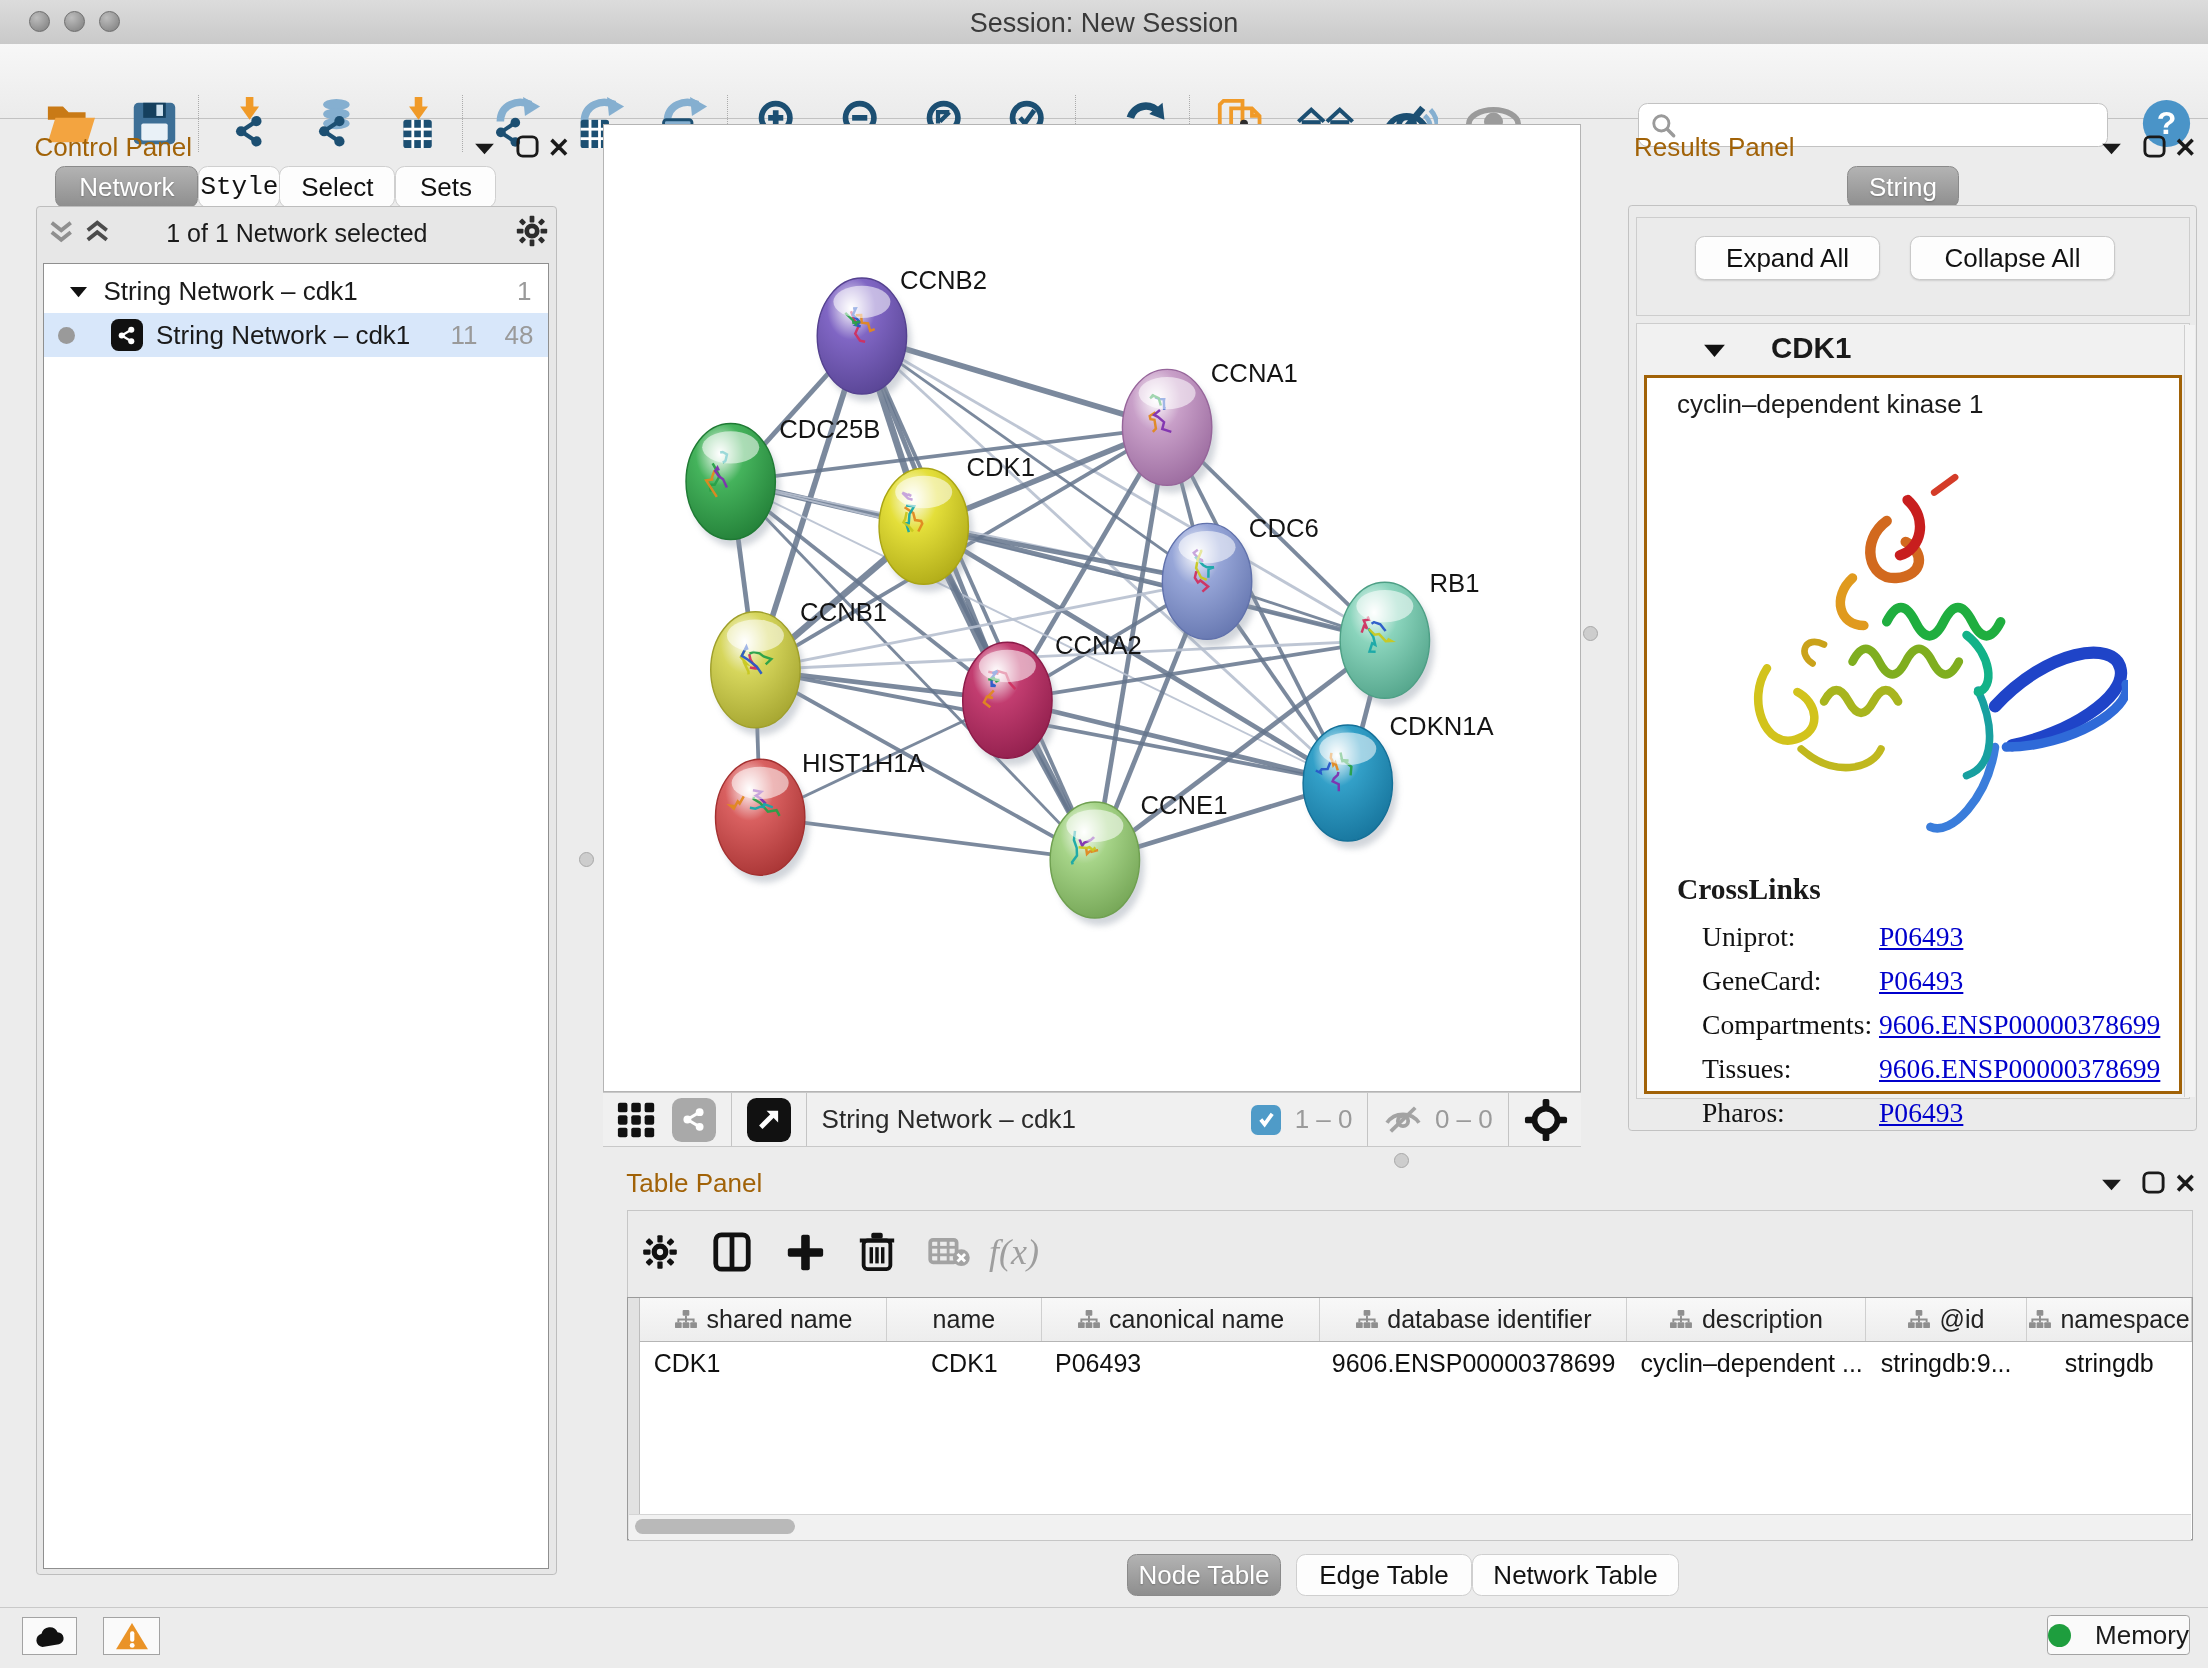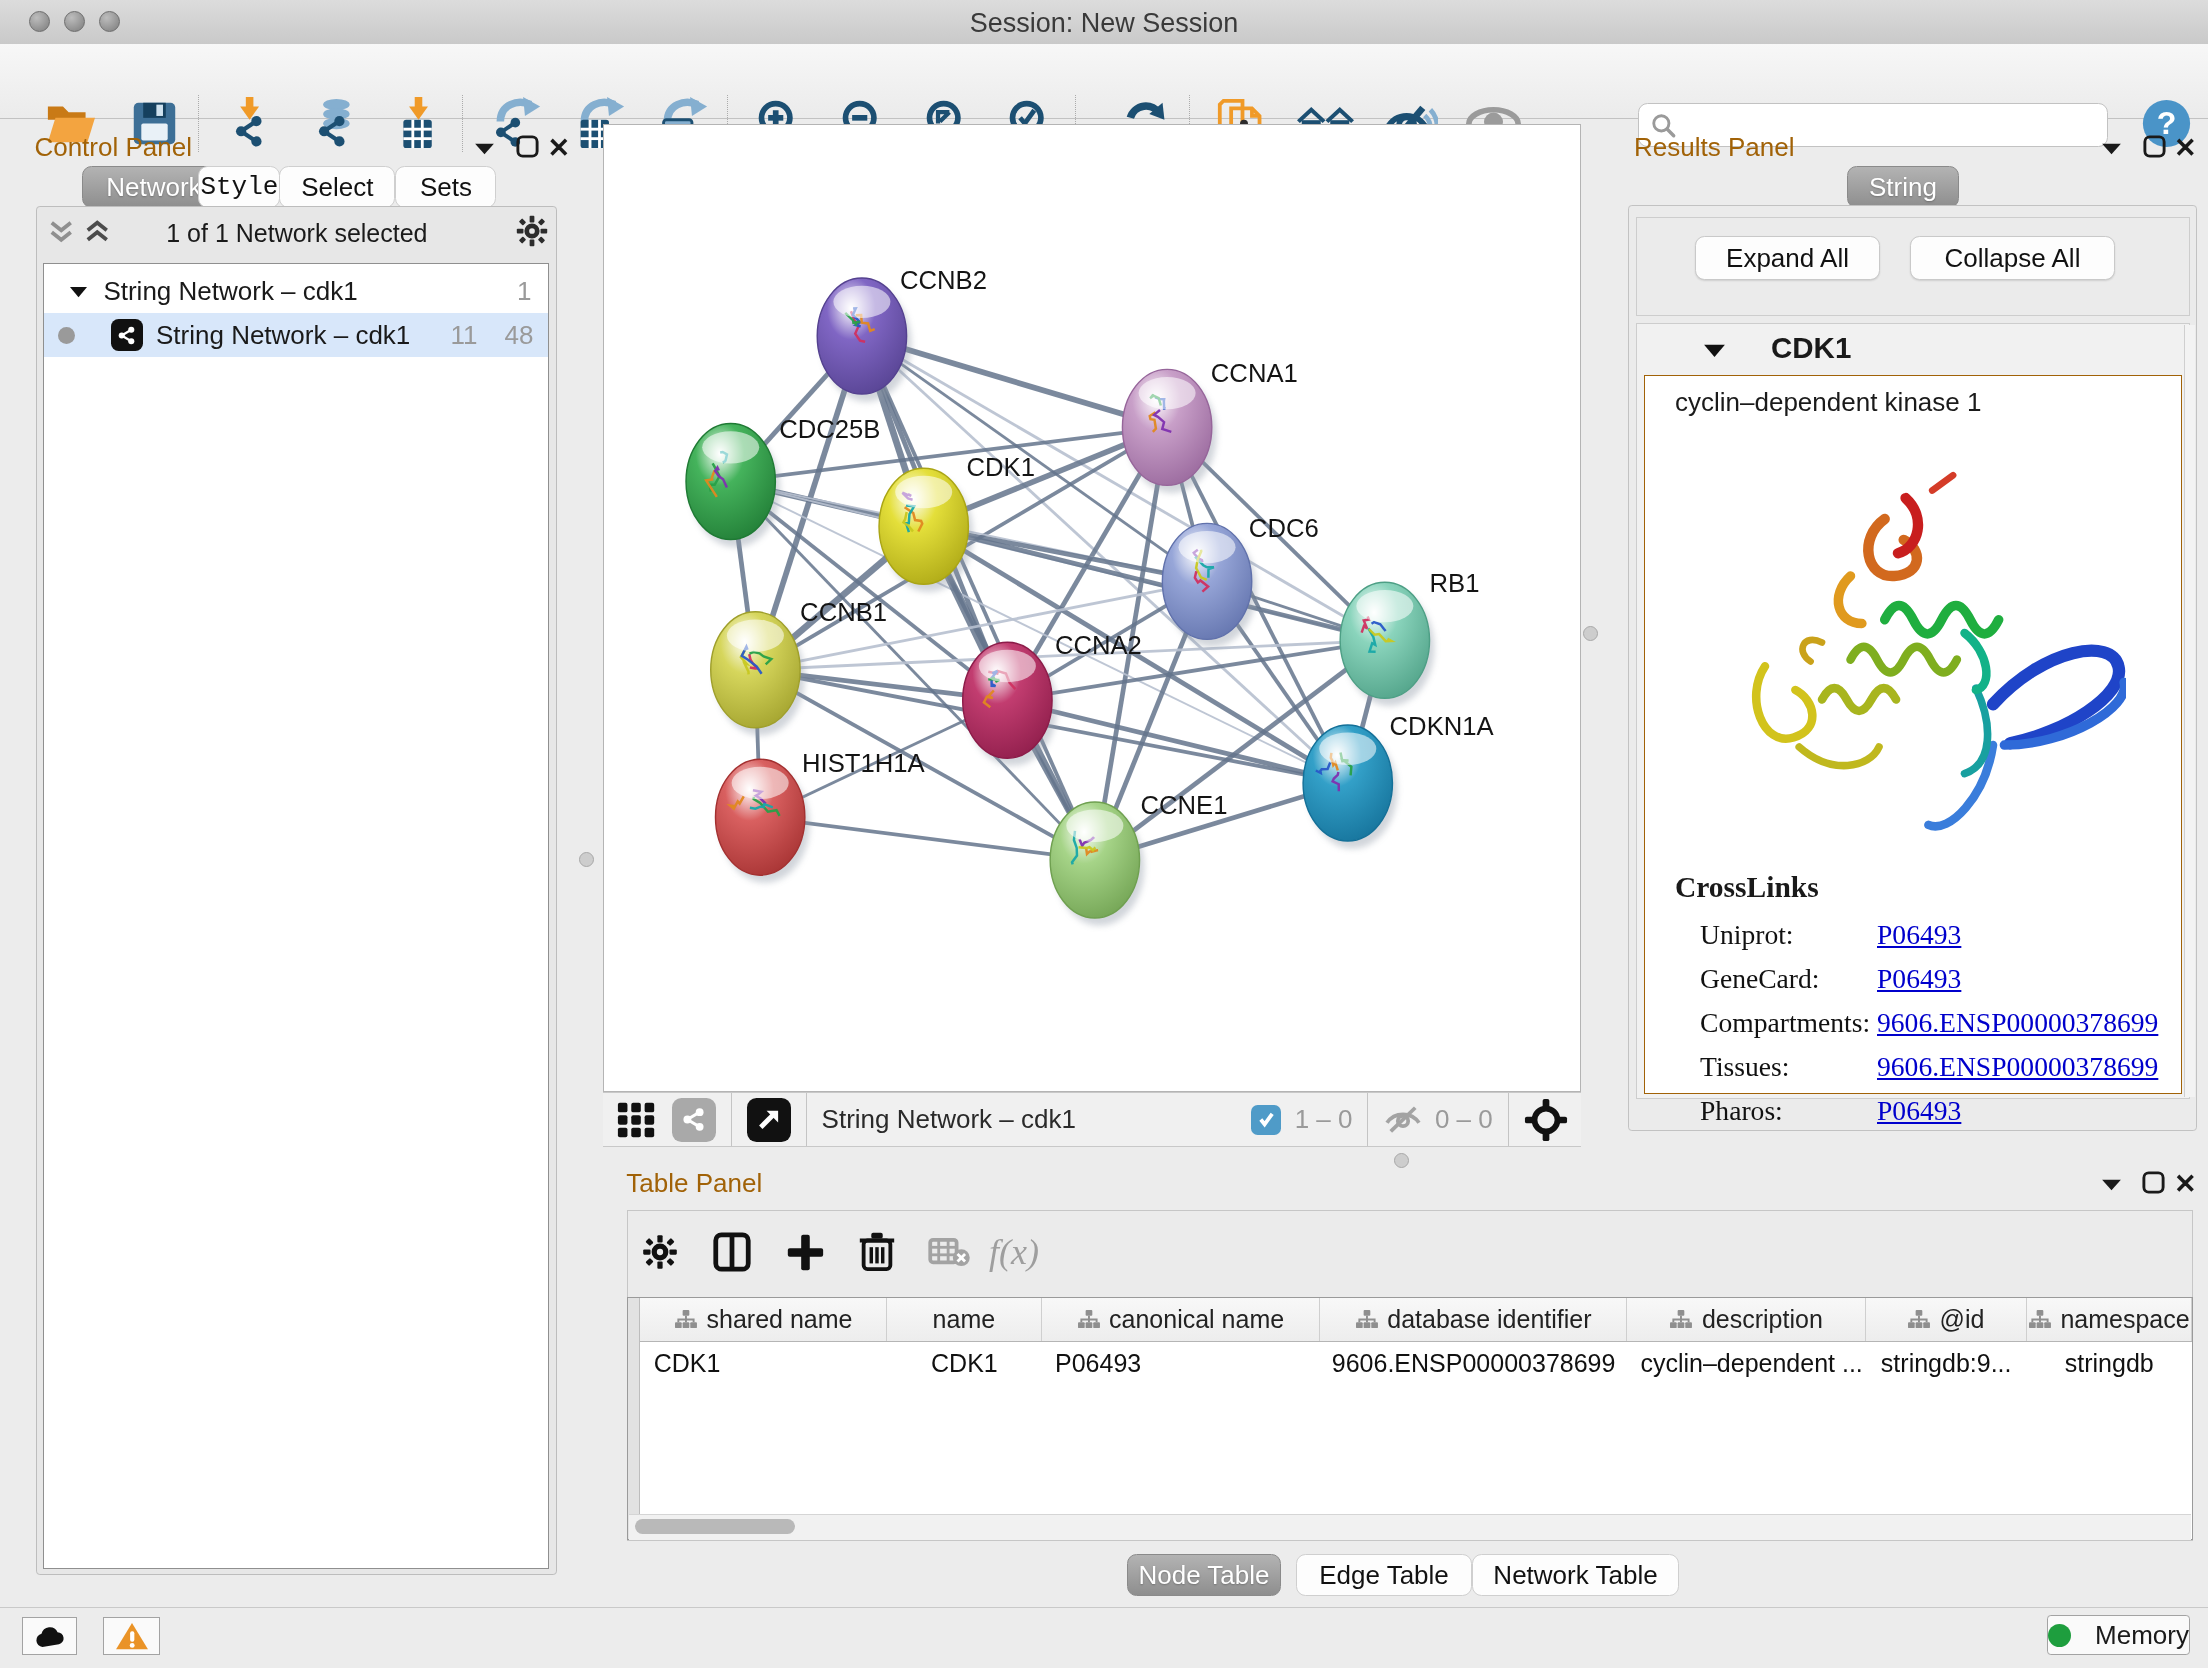--- a/index.html
+++ b/index.html
@@ -43,21 +43,21 @@
   .ntb-sep{width:0;height:53px;border-left:1px solid #c4c4c4;margin:0 15px;}
   .ntb-txt{font-size:26px;color:#2a2a2a;}
   .ntb-gray{font-size:26px;color:#9a9a9a;}
   .split-dot{width:15px;height:15px;border-radius:50%;background:#cdcdcd;border:1px solid #a8a8a8;box-sizing:border-box;}
   
   .rp-outer{left:1628px;top:205px;width:569px;height:926px;background:#ebebeb;border:1.9px solid #c2c2c2;border-radius:3.8px;box-sizing:border-box;}
   .rp-btnbox{left:1636px;top:217px;width:554px;height:99px;border:1.9px solid #cdcdcd;box-sizing:border-box;}
   .btn{background:#fdfdfd;border:1.9px solid #c9c9c9;border-radius:9.5px;display:flex;align-items:center;justify-content:center;
     font-size:26px;color:#111;box-sizing:border-box;box-shadow:0 1px 1.9px rgba(0,0,0,.12);}
   .rp-cdk{left:1636px;top:323px;width:554px;height:776px;border:1.9px solid #cdcdcd;background:#f1f1f1;box-sizing:border-box;}
-  .rp-white{left:1644px;top:375px;width:538px;height:719px;background:#fff;border:1px solid #a16207;box-sizing:border-box;}
+  .rp-white{left:1644px;top:375px;width:538px;height:719px;background:#fff;border:3px solid #a16207;box-sizing:border-box;}
   .serif{font-family:"Liberation Serif",serif;}
   .xl-label{font-size:27.6px;color:#111;}
   .xl-link{font-size:27.6px;color:#0000cc;text-decoration:underline;}
   .rp-scroll{left:2184px;top:325px;width:9.5px;height:772px;background:#f3f3f3;border-left:1px solid #cfcfcf;}
   
   .tp-box{left:627px;top:1210px;width:1566px;height:331px;background:#ebebeb;border:1.9px solid #c6c6c6;box-sizing:border-box;}
   .tp-table{left:627px;top:1297px;width:1566px;height:243px;background:#fff;border:1.9px solid #9a9a9a;box-sizing:border-box;overflow:hidden;}
   .th-row{display:flex;height:44px;background:linear-gradient(#f8f8f8,#ededed);border-bottom:1.9px solid #b5b5b5;box-sizing:border-box;}
   .th-cell{display:flex;align-items:center;justify-content:center;gap:9.5px;font-size:25px;color:#222;
     border-right:1px solid #cfcfcf;box-sizing:border-box;overflow:hidden;white-space:nowrap;}
@@ -307,21 +307,21 @@
       </svg>
     </div>
   <div class="abs ph-ic" style="left:504px;top:9.5px">
     <svg width="25" height="25" viewBox="0 0 26 26">
         <rect x="3" y="3" width="20" height="20" rx="5" fill="none" stroke="#1a1a1a" stroke-width="3"></rect>
       </svg>
     </div>
   <div class="abs ph-ic" style="left:536px;top:7.6px;font-size:27px;font-weight:bold">✕</div>
 
   <div class="abs" id="cp-tabs" style="left:44px;top:42px;height:42px">
-      <div class="tab sel" style="position: absolute; left: 0px; top: 0px; width: 143px; margin-left: 27px;">Network</div>
+      <div class="tab sel" style="position: absolute; left: 0px; top: 0px; width: 143px;">Network</div>
       <div class="tab" style="position: absolute; left: 143px; top: 0px; width: 82px; font-family: Liberation Mono, monospace;">Style</div>
       <div class="tab" style="position: absolute; left: 224px; top: 0px; width: 116px;">Select</div>
       <div class="tab" style="position: absolute; left: 340px; top: 0px; width: 101px;">Sets</div>
     </div>
 
   <div class="abs cp-box" style="top:82px;height:1369px"></div>
 
   <div class="abs" style="left:36px;top:93px">
     <svg width="28.5" height="28.5" viewBox="0 0 30 30">
         <polyline points="5,6 15,14 25,6" fill="none" stroke="#8f8f8f" stroke-width="4"></polyline>

